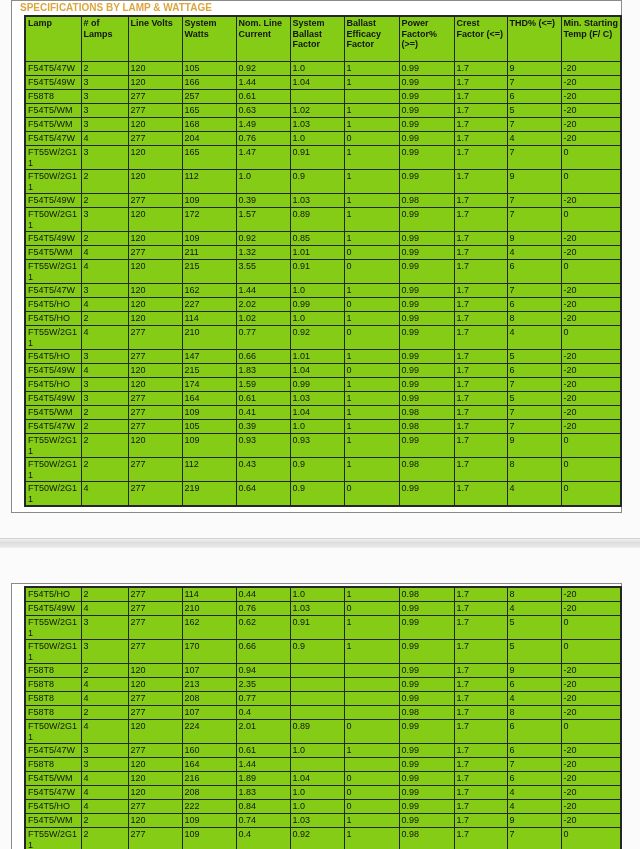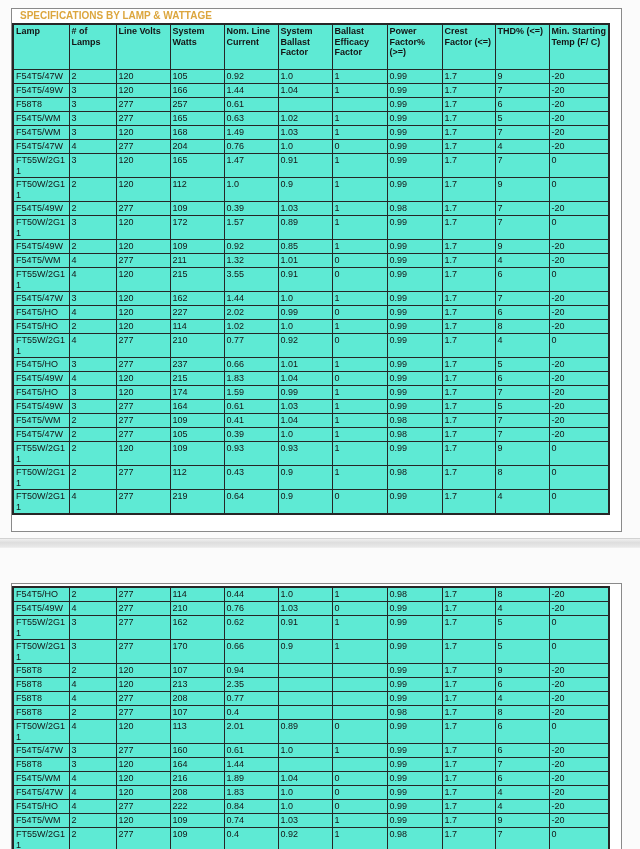--- a/index.html
+++ b/index.html
@@ -16,38 +16,38 @@
     color: #141414;
   }
   .page-section {
     position: absolute;
     left: 11px;
     width: 611px;
     background: #ffffff;
     border: 1px solid #8a8a8a;
     box-sizing: border-box;
   }
-  #page-1 { top: 8px; padding-bottom: 16px; }
+  #page-1 { top: 0; padding-bottom: 5px; }
   #page-2 { top: 583px; height: 290px; padding-top: 2px; }
   .report-title {
     color: #dca63e;
     font-size: 10px;
     font-weight: bold;
     line-height: 12px;
     padding: 1px 0 1px 8px;
     white-space: nowrap;
     overflow: hidden;
   }
   table.spec-table {
     border-collapse: collapse;
     table-layout: fixed;
     width: 596px;
-    margin-left: 0;
+    margin-left: 12px;
     border: 2px solid #262626;
-    background: #5eead4;
+    background: #84cc16;
   }
   table.spec-table th,
   table.spec-table td {
     border: 1px solid #262626;
     font-size: 9px;
     line-height: 10.5px;
     padding: 1px 2px 1px 2px;
     text-align: left;
     vertical-align: top;
     overflow: hidden;
@@ -333,21 +333,21 @@
           <td>0</td>
           <td>0.99</td>
           <td>1.7</td>
           <td>4</td>
           <td>0</td>
         </tr>
         <tr>
           <td>F54T5/HO</td>
           <td>3</td>
           <td>277</td>
-          <td>237</td>
+          <td>147</td>
           <td>0.66</td>
           <td>1.01</td>
           <td>1</td>
           <td>0.99</td>
           <td>1.7</td>
           <td>5</td>
           <td>-20</td>
         </tr>
         <tr>
           <td>F54T5/49W</td>
@@ -576,21 +576,21 @@
           <td></td>
           <td>0.98</td>
           <td>1.7</td>
           <td>8</td>
           <td>-20</td>
         </tr>
         <tr>
           <td>FT50W/2G11</td>
           <td>4</td>
           <td>120</td>
-          <td>113</td>
+          <td>224</td>
           <td>2.01</td>
           <td>0.89</td>
           <td>0</td>
           <td>0.99</td>
           <td>1.7</td>
           <td>6</td>
           <td>0</td>
         </tr>
         <tr>
           <td>F54T5/47W</td>

